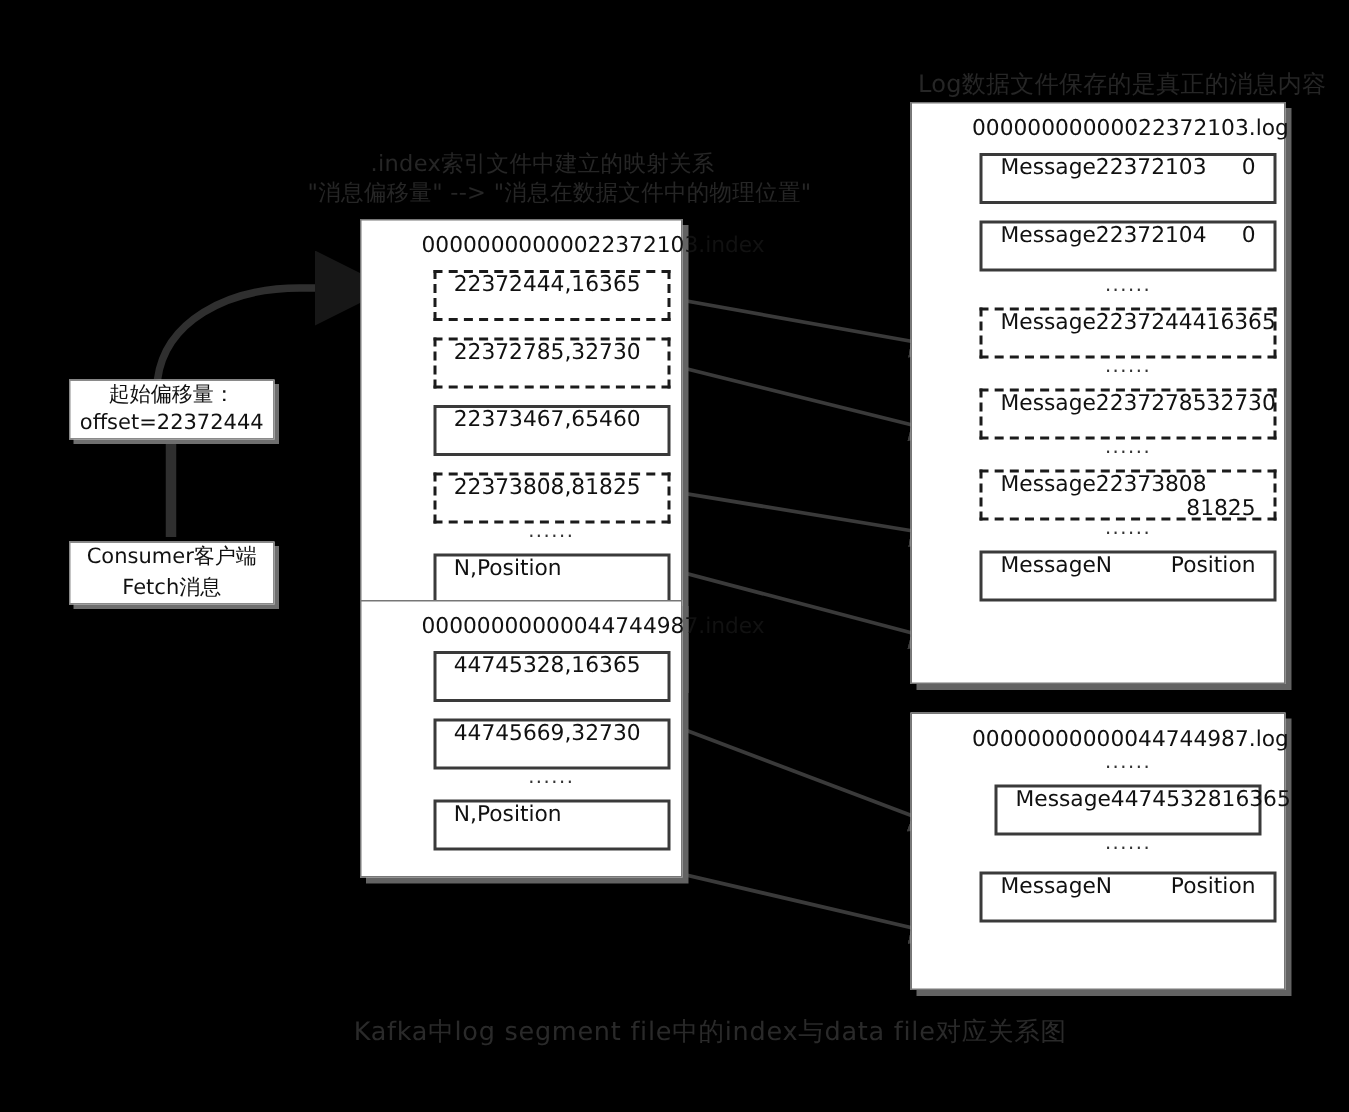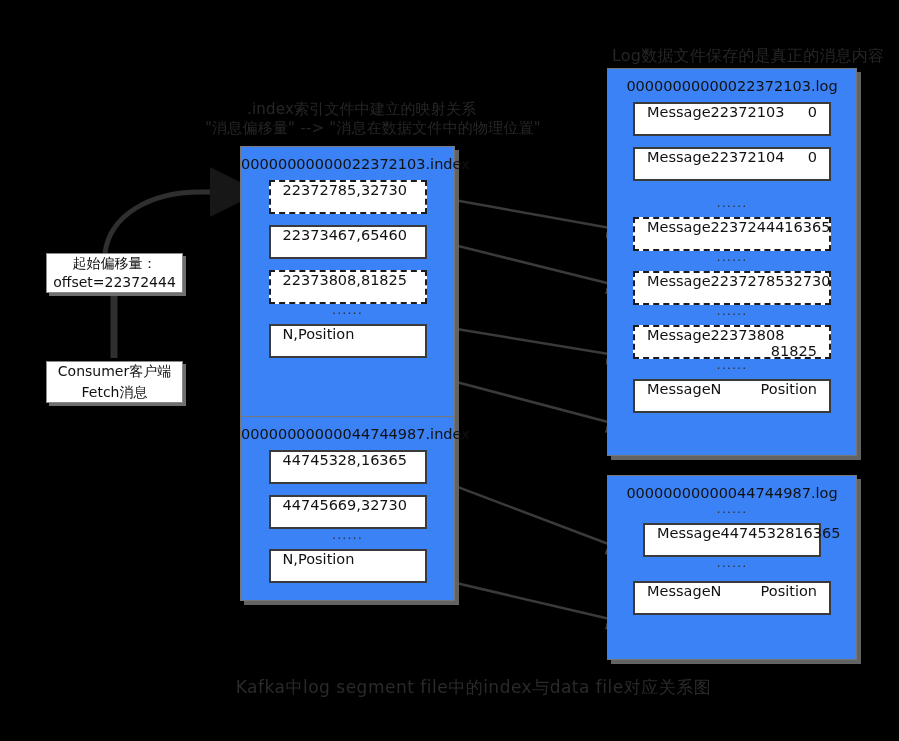--- a/index.html
+++ b/index.html
@@ -21,24 +21,25 @@
     font-size:15px;
     line-height:20px;
     white-space:nowrap;
     letter-spacing:.2px;
   }
   .faint.big{font-size:16px;}
 
   
   .panel{
     position:absolute;
-    background:#3b82f6;
+    background:#ffffff;
     border:1px solid #777;
     box-shadow:4px 4px 0 0 #636363;
     box-sizing:border-box;
+    padding-left:40px;
   }
   .panel-title{
     text-align:center;
     font-size:14.5px;
     color:#111;
     margin-top:9px;
     margin-bottom:8px;
     white-space:nowrap;
   }
 
@@ -144,35 +145,38 @@
 
   <div class="leftbox" style="left:46px;top:361px;width:137px;height:42px;">
     <div>Consumer客户端</div>
     <div>Fetch消息</div>
   </div>
 
   <div class="panel" style="left:240px;top:146px;width:215px;height:312px;">
     <div class="panel-title">00000000000022372103.index</div>
 
     <div class="row dashed single" style="width:158px;">
+      <span class="lbl">22372444,16365</span>
+    </div>
+    <div class="row dashed single" style="width:158px;">
       <span class="lbl">22372785,32730</span>
     </div>
     <div class="row single" style="width:158px;">
       <span class="lbl">22373467,65460</span>
     </div>
     <div class="row dashed single" style="width:158px;margin-bottom:4px;">
       <span class="lbl">22373808,81825</span>
     </div>
     <div class="dots">......</div>
     <div class="row single" style="width:158px;">
       <span class="lbl">N,Position</span>
     </div>
   </div>
 
-  <div class="panel" style="left:240px;top:416px;width:215px;height:185px;">
+  <div class="panel" style="left:240px;top:400px;width:215px;height:185px;">
     <div class="panel-title">00000000000044744987.index</div>
 
     <div class="row single" style="width:158px;">
       <span class="lbl">44745328,16365</span>
     </div>
     <div class="row single" style="width:158px;margin-bottom:4px;">
       <span class="lbl">44745669,32730</span>
     </div>
     <div class="dots">......</div>
     <div class="row single" style="width:158px;">
@@ -181,21 +185,21 @@
   </div>
 
   <div class="panel" style="left:607px;top:68px;width:250px;height:388px;">
     <div class="panel-title">00000000000022372103.log</div>
 
     <div class="row" style="width:198px;">
       <span class="lbl">Message22372103</span>
       <span class="pos">0</span>
     </div>
 
-    <div class="row" style="width:198px;margin-bottom:20px;">
+    <div class="row" style="width:198px;margin-bottom:8px;">
       <span class="lbl">Message22372104</span>
       <span class="pos">0</span>
     </div>
     <div class="dots">......</div>
 
     <div class="row dashed" style="width:198px;margin-bottom:4px;">
       <span class="lbl">Message22372444</span>
       <span class="pos">16365</span>
     </div>
     <div class="dots">......</div>

